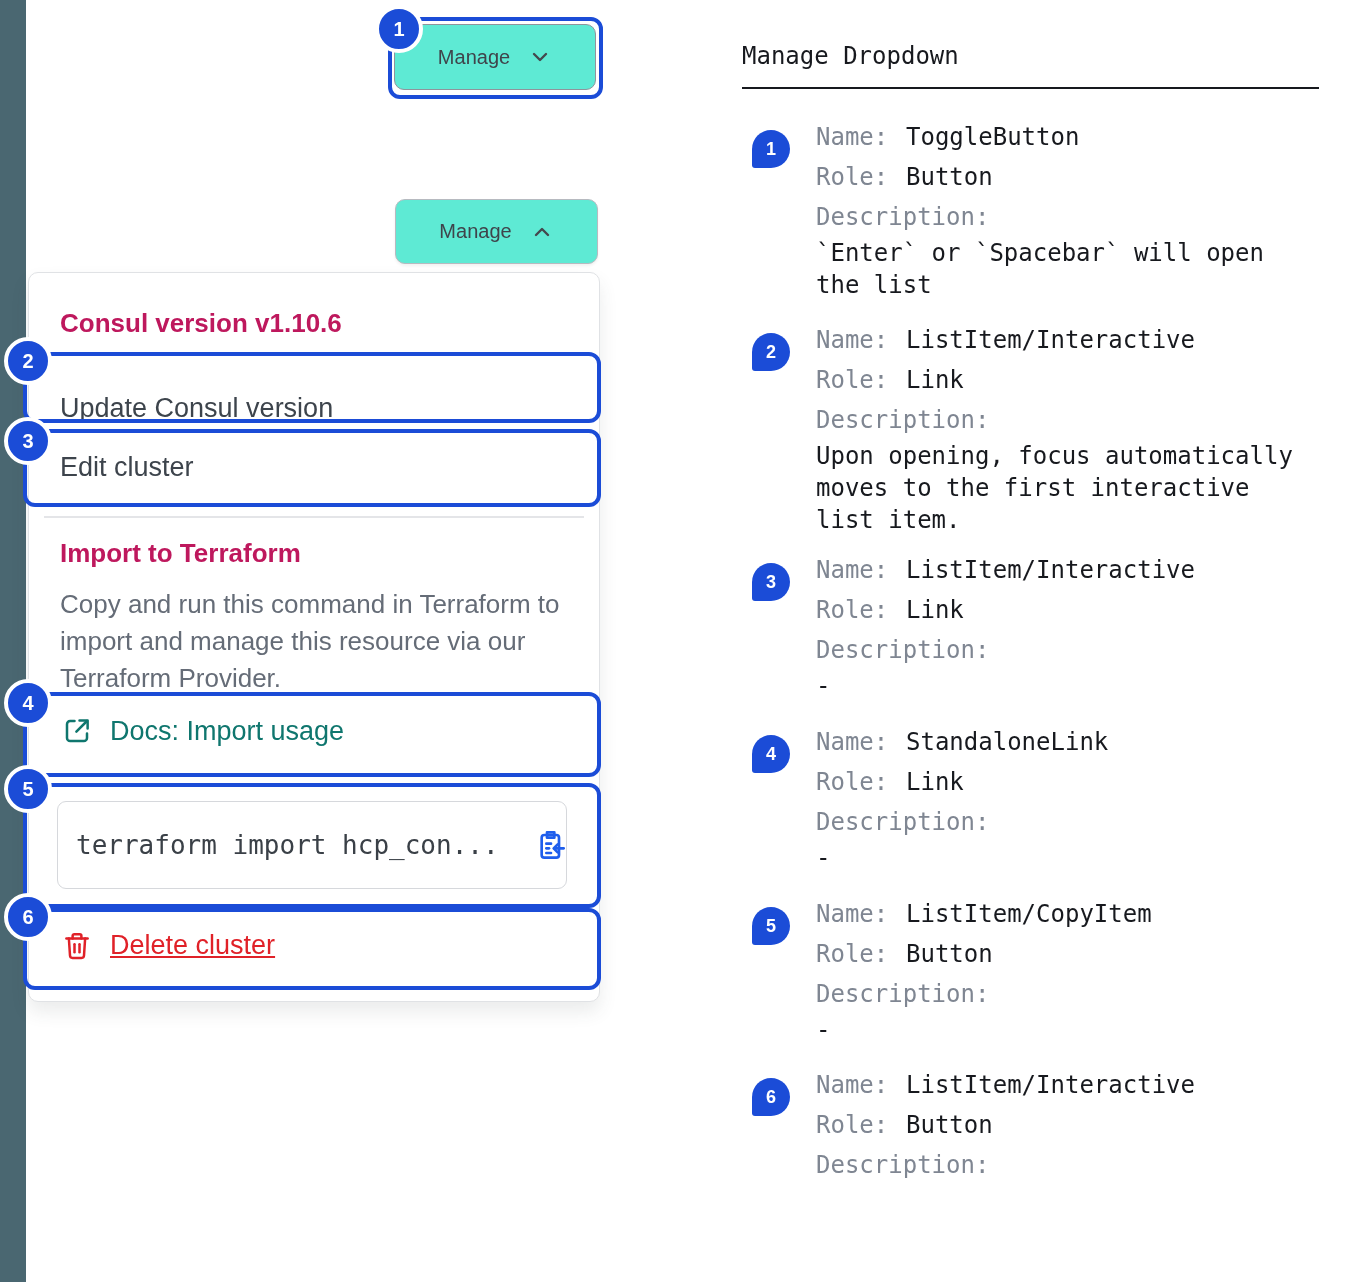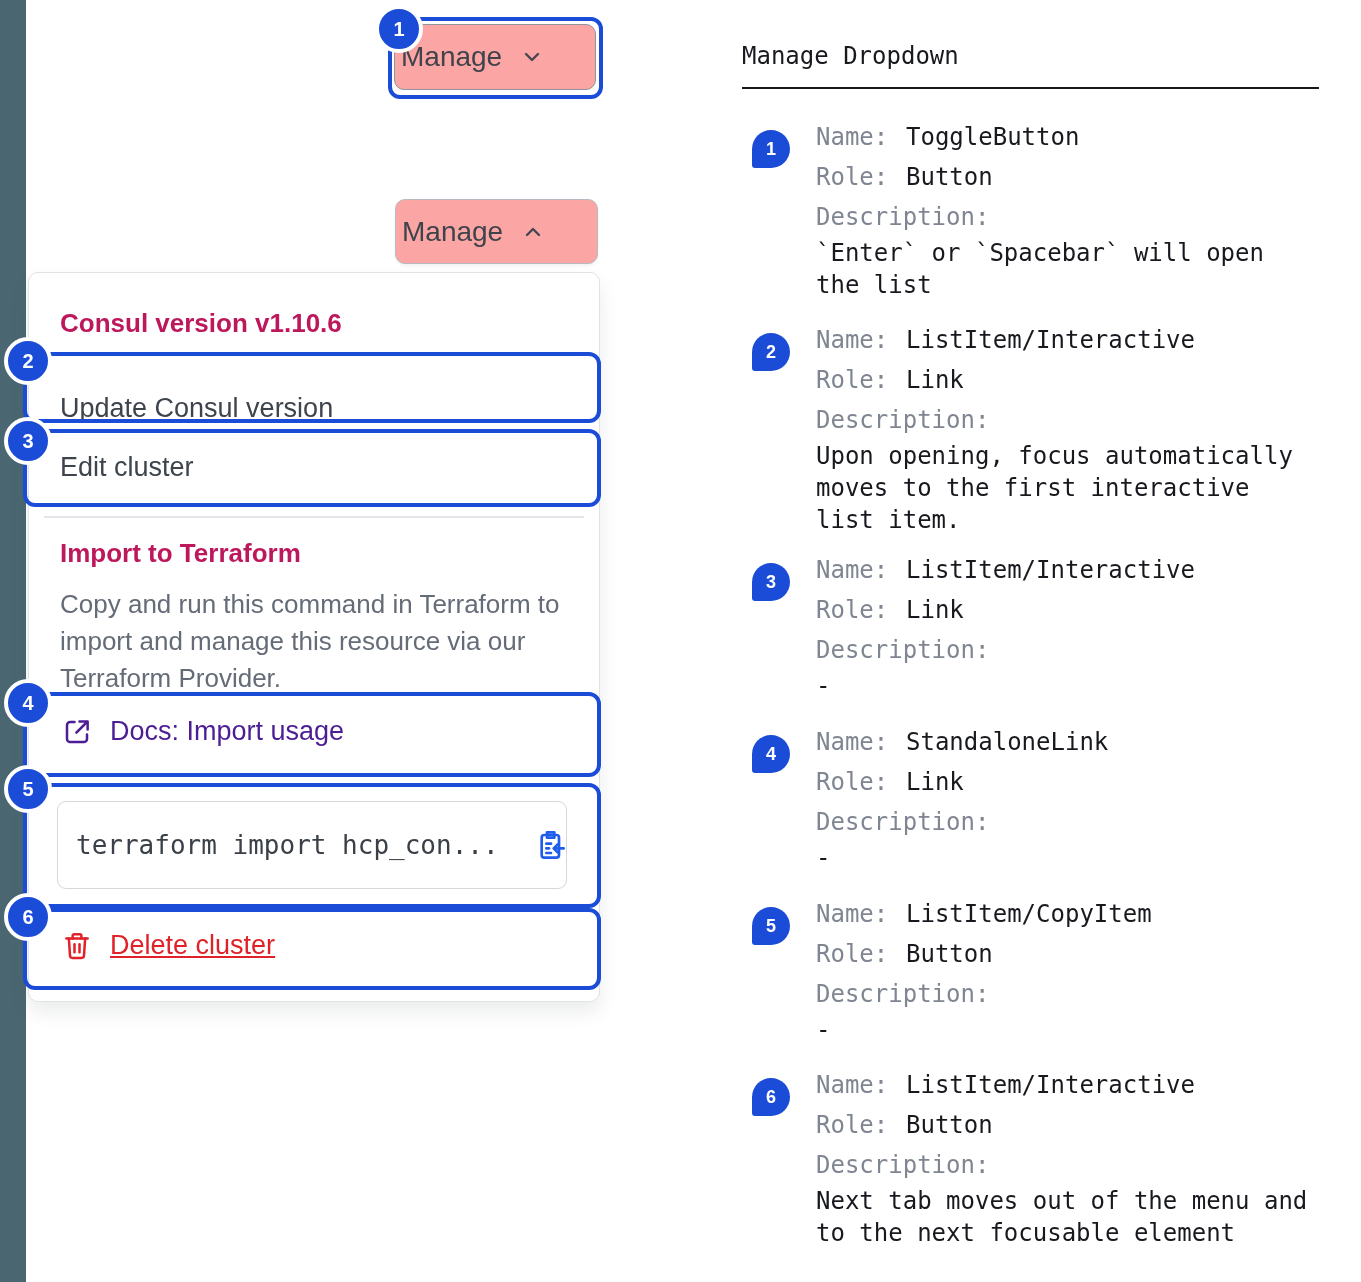--- a/index.html
+++ b/index.html
@@ -2,39 +2,39 @@
 <html><head>
 <meta charset="utf-8">
 <style>
   html,body{margin:0;padding:0;background:#ffffff;}
   .stage{position:relative;width:1361px;height:1282px;background:#ffffff;overflow:hidden;
          font-family:"Liberation Sans",sans-serif;}
   
   .rail{position:absolute;left:0;top:0;width:26px;height:1282px;background:#4a6771;}
 
   
-  .btn{position:absolute;display:flex;align-items:center;gap:18px;
-       background:#fca5a5;border:1.5px solid #b7bac0;border-radius:10px;color:#3f444b;
-       font-size:28px;box-sizing:border-box;box-shadow:0 2px 3px rgba(0,0,0,0.06);}
+  .btn{position:absolute;display:flex;align-items:center;justify-content:center;gap:18px;
+       background:#5eead4;border:1.5px solid #b7bac0;border-radius:10px;color:#3f444b;
+       font-size:20px;box-sizing:border-box;box-shadow:0 2px 3px rgba(0,0,0,0.06);}
   .btn--one{left:394px;top:24px;width:202px;height:66px;border-color:#8f949c;box-shadow:none;}
   .btn--two{left:395px;top:199px;width:203px;height:65px;}
   .chev{width:24px;height:24px;stroke:#44484e;stroke-width:2.4;fill:none;
         stroke-linecap:round;stroke-linejoin:round;}
 
   
   .panel{position:absolute;left:28px;top:272px;width:572px;height:730px;background:#ffffff;
          border:1px solid #e0e2e5;border-radius:10px;box-sizing:border-box;
          box-shadow:0 10px 18px rgba(60,64,70,0.10);}
   .menu-header{position:absolute;font-size:26px;font-weight:700;color:#be185d;white-space:nowrap;}
   .menu-item{position:absolute;font-size:27px;color:#3d444c;white-space:nowrap;}
   .divider{position:absolute;left:44px;top:516px;width:540px;height:2px;background:#e4e5e8;}
   .paragraph{position:absolute;left:60px;top:586px;width:510px;font-size:26px;line-height:37px;
              color:#656c77;}
-  .link-row{position:absolute;left:62px;top:716px;display:flex;align-items:flex-end;gap:18px;
-            color:#4c1d95;font-size:27px;font-weight:500;white-space:nowrap;}
+  .link-row{position:absolute;left:62px;top:716px;display:flex;align-items:flex-start;gap:18px;
+            color:#0f766e;font-size:27px;font-weight:500;white-space:nowrap;}
   .code-box{position:absolute;left:57px;top:801px;width:510px;height:88px;box-sizing:border-box;
             border:1.5px solid #d6d8dc;border-radius:9px;background:#ffffff;display:flex;
             align-items:center;justify-content:space-between;padding:0 16px 0 18px;gap:36px;}
   .code-text{font-family:"DejaVu Sans Mono",monospace;font-size:26px;color:#3a4047;white-space:nowrap;}
   .delete-row{position:absolute;left:62px;top:930px;display:flex;align-items:center;gap:18px;
               color:#e02128;font-size:27px;white-space:nowrap;text-decoration:underline;}
   .ico{flex:0 0 auto;stroke:currentColor;fill:none;stroke-width:2;
        stroke-linecap:round;stroke-linejoin:round;}
 
   
@@ -183,16 +183,15 @@
     <div class="row"><span class="ann-label">Role:</span><span class="ann-value">Button</span></div>
     <div class="row"><span class="ann-label ann-label--desc">Description:</span></div>
     <div class="ann-desc">-</div>
   </div>
 
   <div class="ann-item i6">
     <div class="ann-badge">6</div>
     <div class="row"><span class="ann-label">Name:</span><span class="ann-value">ListItem/Interactive</span></div>
     <div class="row"><span class="ann-label">Role:</span><span class="ann-value">Button</span></div>
     <div class="row"><span class="ann-label ann-label--desc">Description:</span></div>
-    <div class="ann-desc">Next tab moves out of the menu and to the next focusable element</div>
   </div>
 
 </div>
 
 </body></html>

